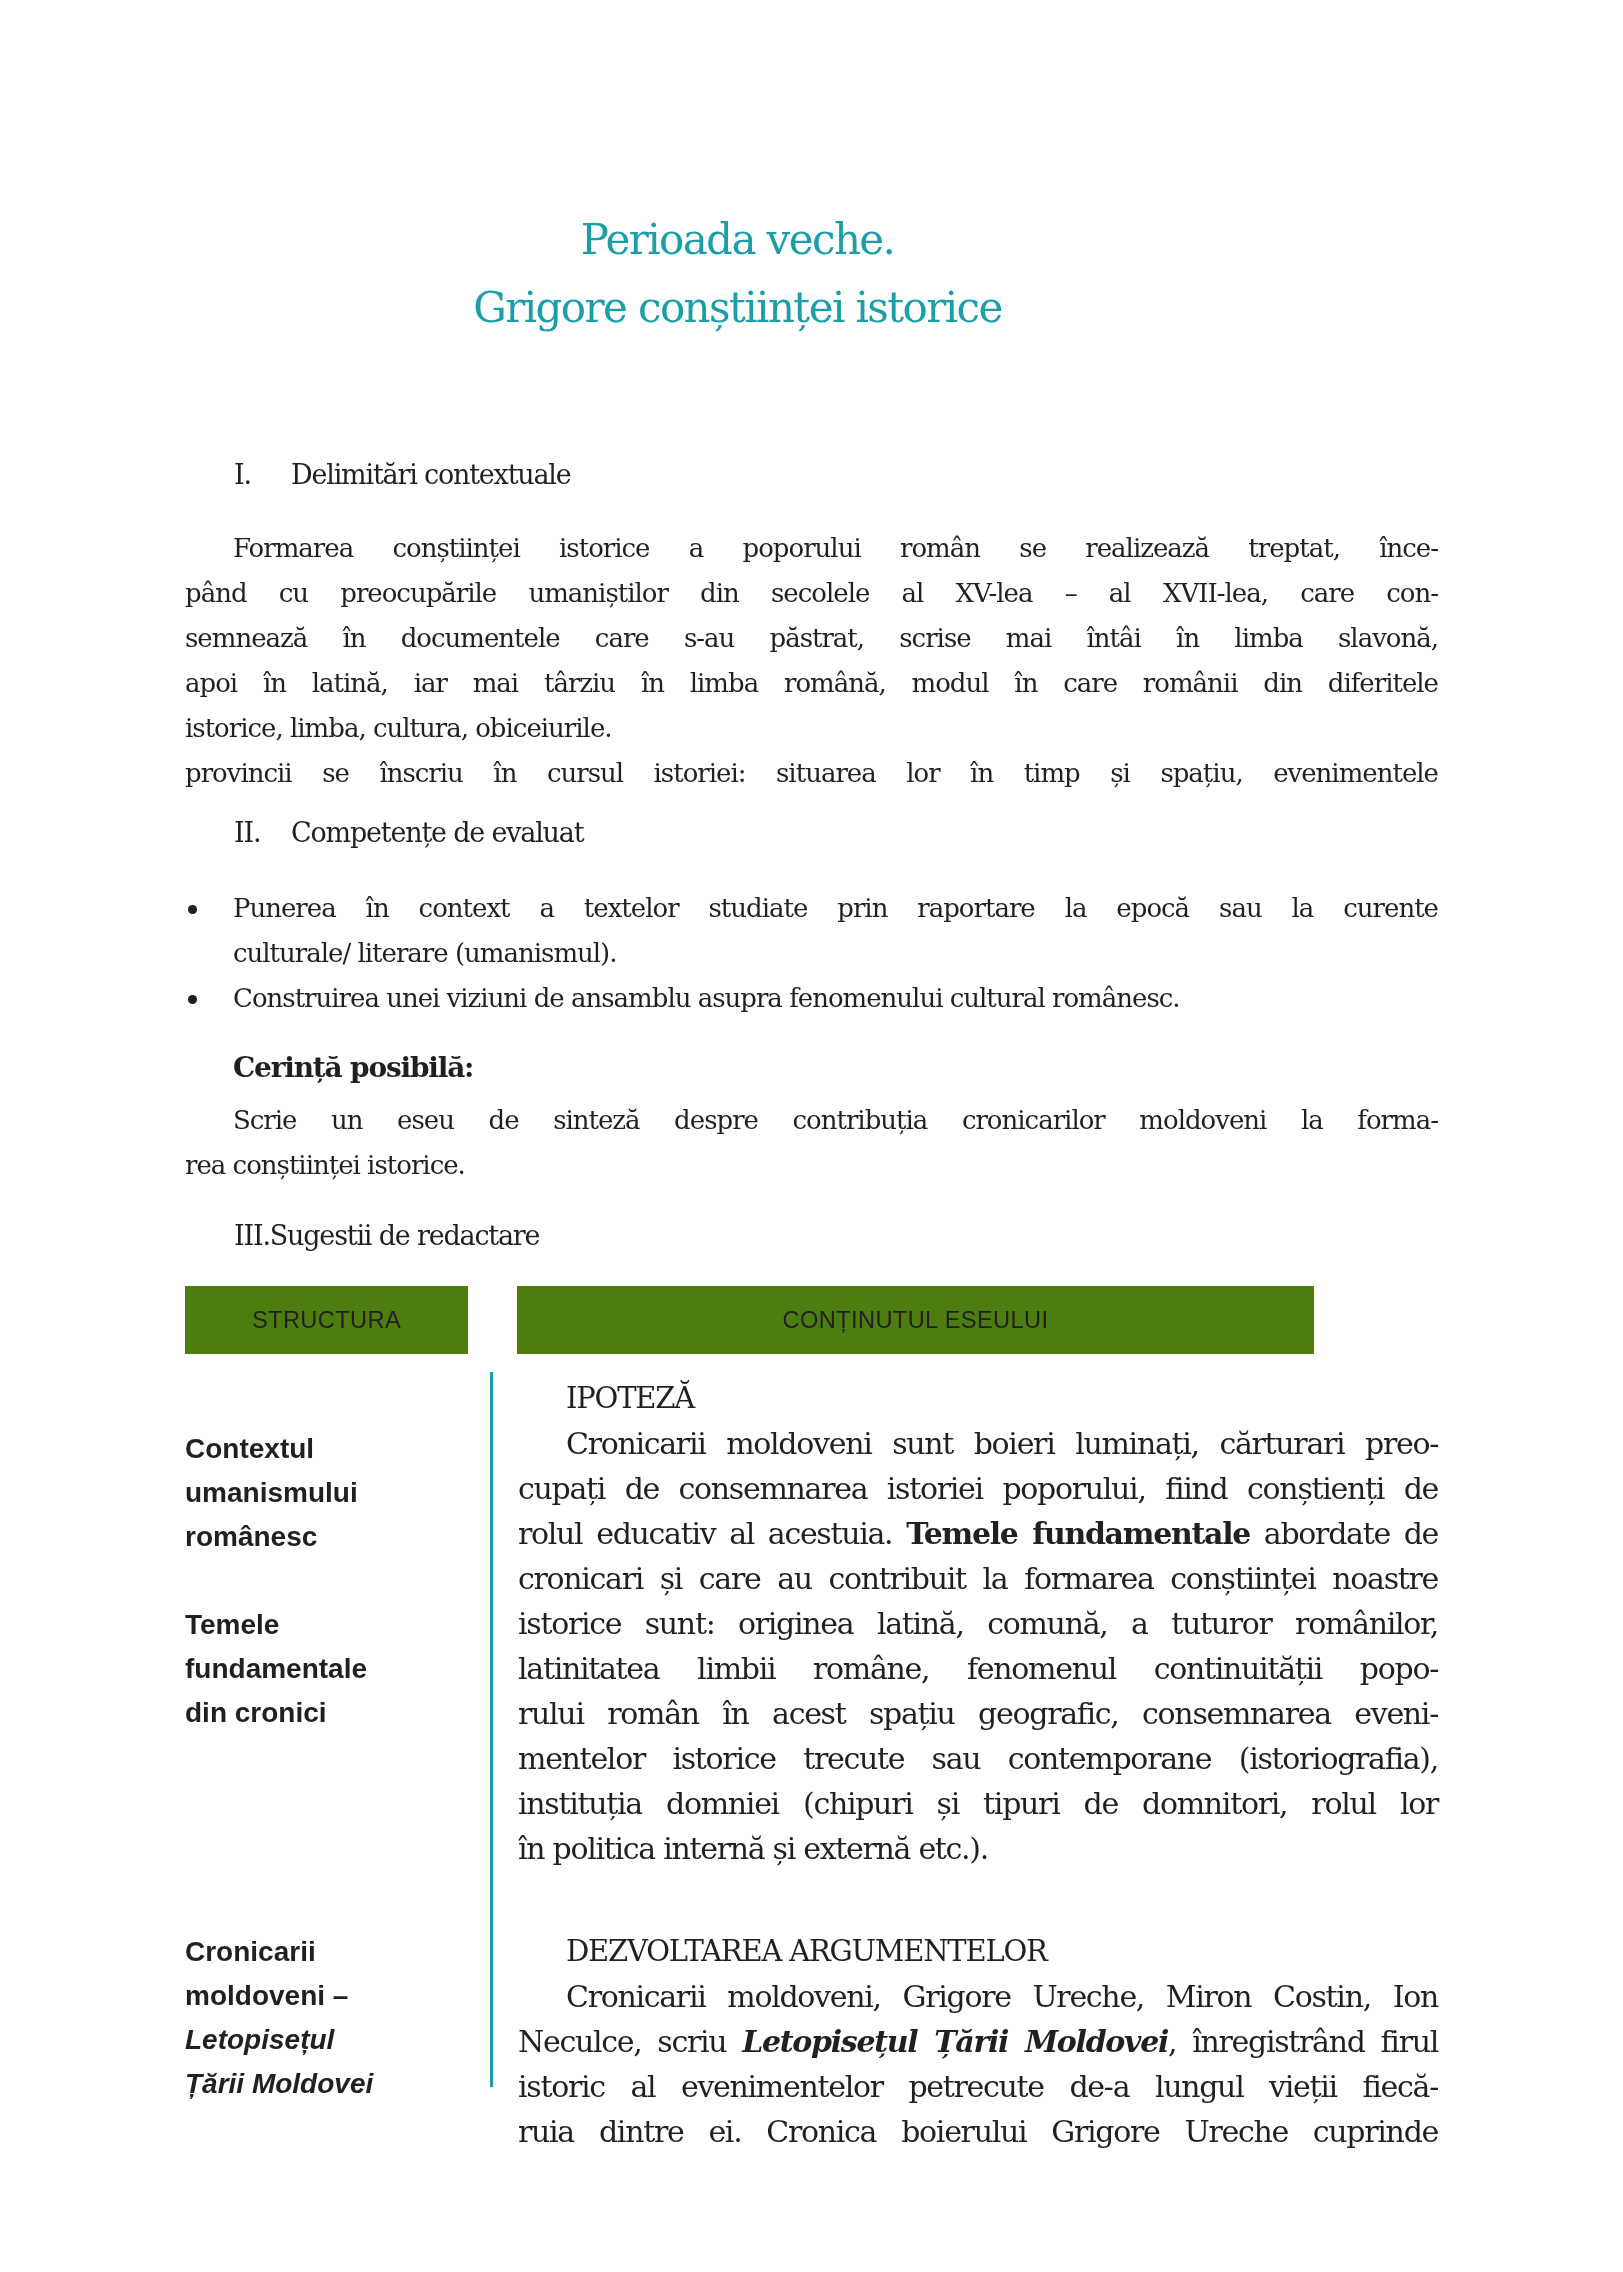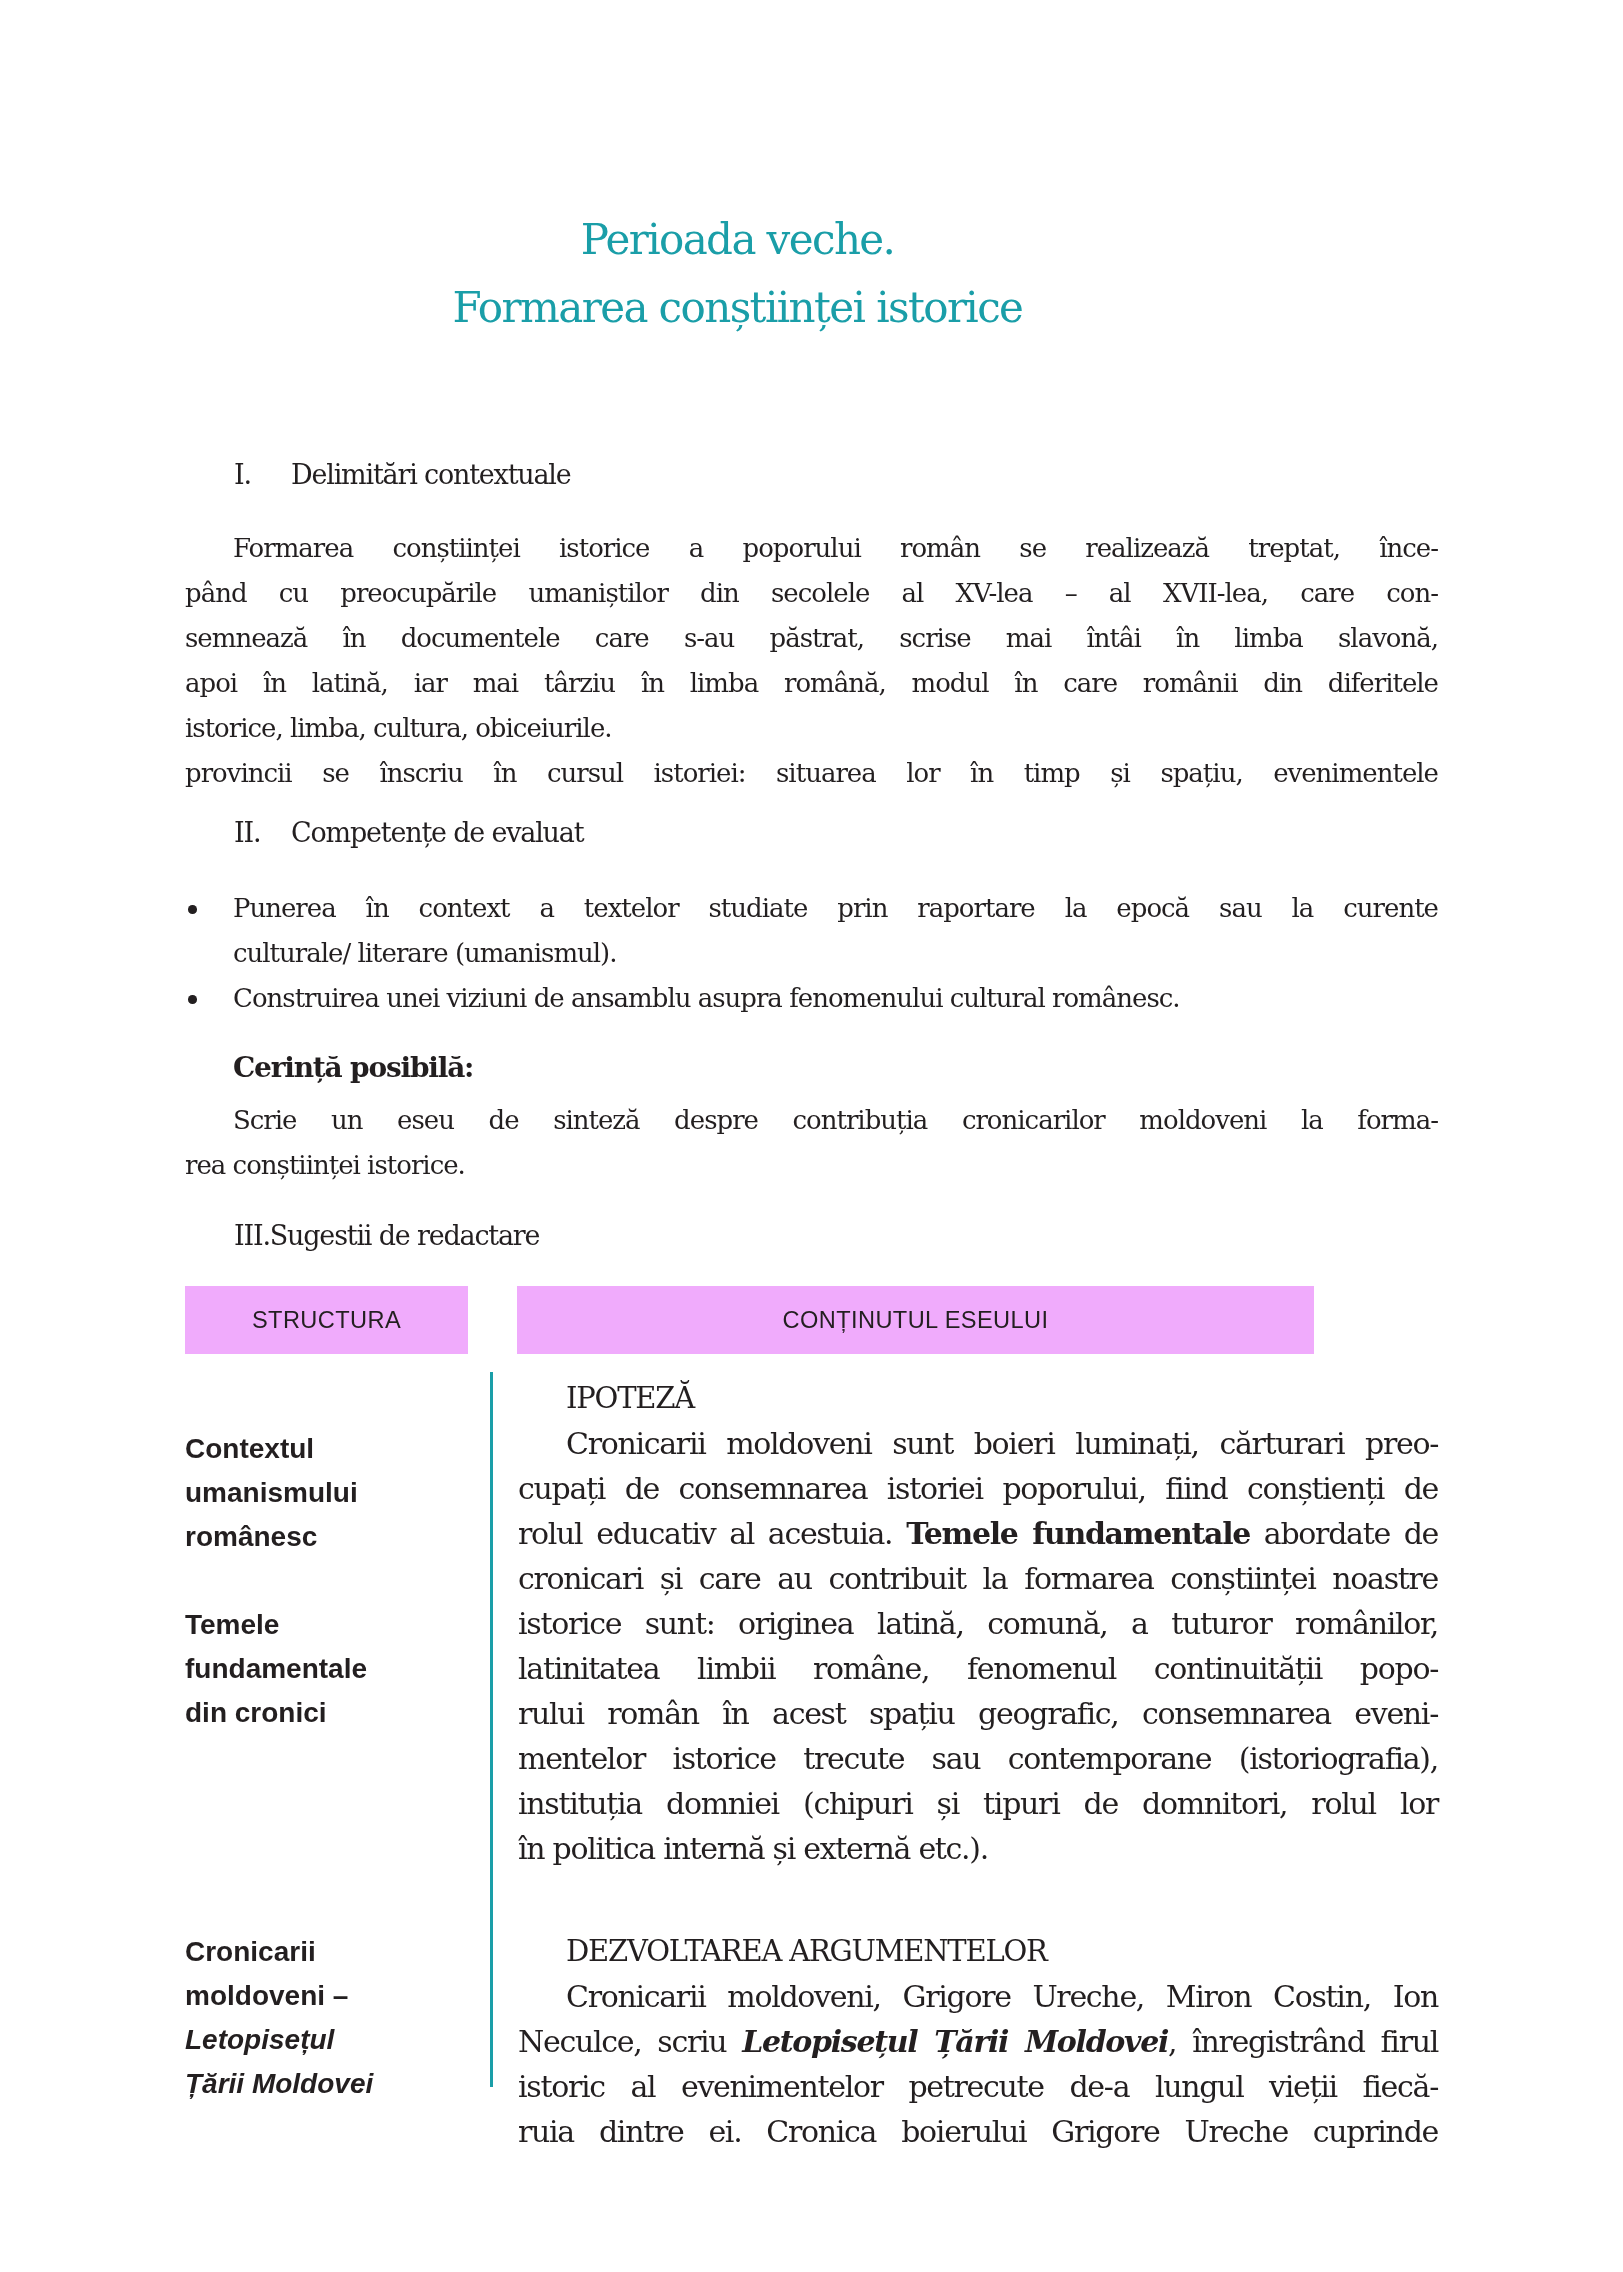--- a/index.html
+++ b/index.html
@@ -36,21 +36,21 @@
     border-radius: 50%; background: #231f20;
   }
 
   .subhead {
     position: absolute; left: 233px;
     font-family: "DejaVu Serif", serif; font-weight: bold; font-size: 28px;
     letter-spacing: -1.2px; color: #231f20; white-space: nowrap;
   }
 
   .th {
-    position: absolute; top: 1286px; height: 68px; background: #f0abfc;
+    position: absolute; top: 1286px; height: 68px; background: #4d7c0f;
     display: flex; align-items: center; justify-content: center;
     font-family: "Liberation Sans", sans-serif; font-size: 23.6px; letter-spacing: 0.4px;
     color: #231f20;
   }
   .th-left { left: 185px; width: 283px; }
   .th-right { left: 517px; width: 797px; }
 
   .vline { position: absolute; left: 490px; top: 1372px; width: 3.1px; height: 715px; background: #1a9ea8; }
 
   .structure {
@@ -70,21 +70,21 @@
     letter-spacing: -1.3px;
   }
   b.bold { font-weight: bold; }
   i.ital { font-style: italic; font-weight: bold; }
 </style>
 </head>
 <body>
 
 <div class="title">
   <div>Perioada veche.</div>
-  <div>Formarea conștiinței istorice</div>
+  <div>Grigore conștiinței istorice</div>
 </div>
 
 <div class="h2" style="top:459px;">
   <span class="num">I.</span><span>Delimitări contextuale</span>
 </div>
 
 <div class="para" style="top:526px;">
   <span class="line indent">Formarea conștiinței istorice a poporului român se realizează treptat, înce-</span>
   <span class="line">pând cu preocupările umaniștilor din secolele al XV-lea – al XVII-lea, care con-</span>
   <span class="line">semnează în documentele care s-au păstrat, scrise mai întâi în limba slavonă,</span>

